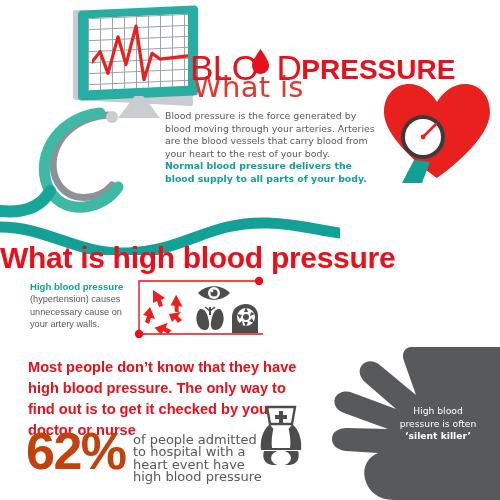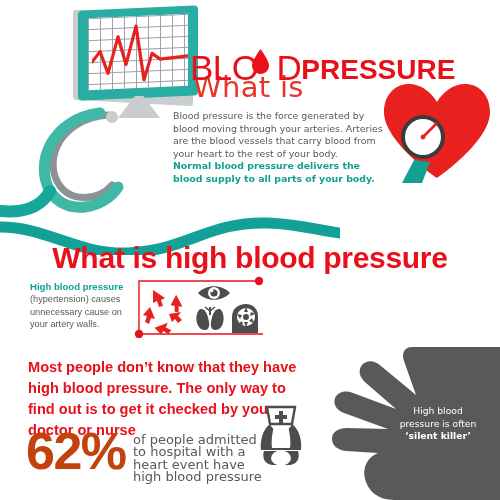--- a/index.html
+++ b/index.html
@@ -62,32 +62,32 @@
   }
   .drop {
     position:absolute; left:252px; top:49px; width:17px; height:25px;
   }
 
   
   .heart-wrap { left:378px; top:78px; width:118px; height:105px; }
 
   
   .intro {
-    left:173px; top:110px; width:215px;
+    left:165px; top:110px; width:215px;
     font-size:9.4px; line-height:12.6px; color:#585858;
     font-family:"DejaVu Sans", sans-serif;
   }
   .intro b { color:#12a094; font-weight:bold; display:block; }
 
   
   .steth { left:0px; top:105px; width:340px; height:150px; }
 
   
   .h2 {
-    left:0; top:241px; width:500px; text-align:center;
+    left:0; top:241px; width:500px; 
     font-size:30px; font-weight:bold; color:#e8101a; letter-spacing:-.3px;
   }
 
   
   .note-left {
     left:30px; top:281px; width:112px;
     font-size:9.2px; line-height:12.4px; color:#585858;
     font-family:Liberation Sans, sans-serif;
   }
   .note-left b { color:#12a094; font-weight:bold; display:block; font-size:9.6px; }

